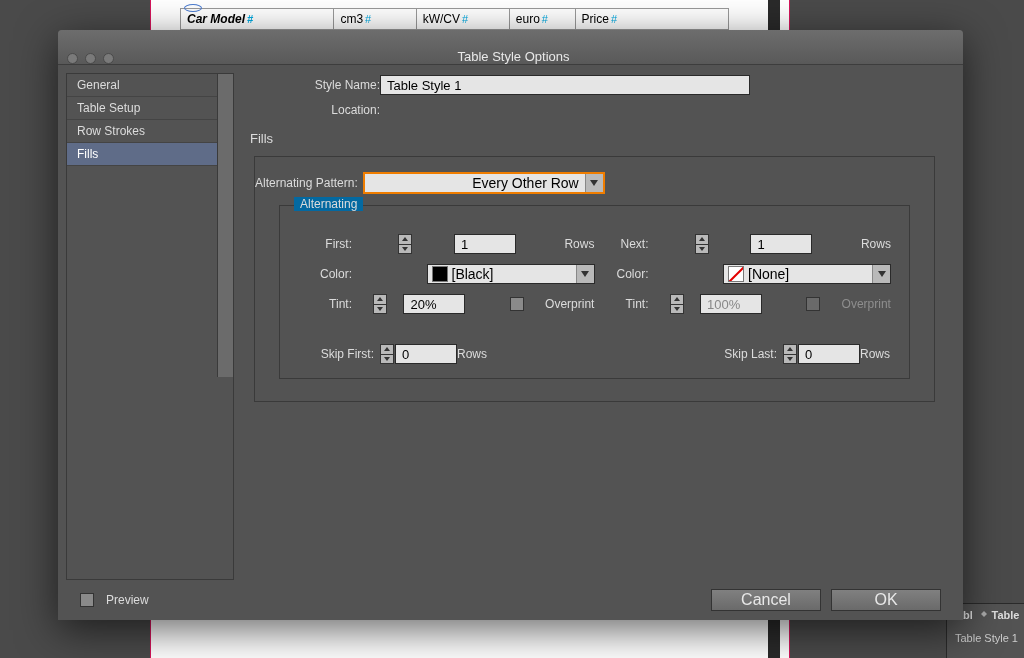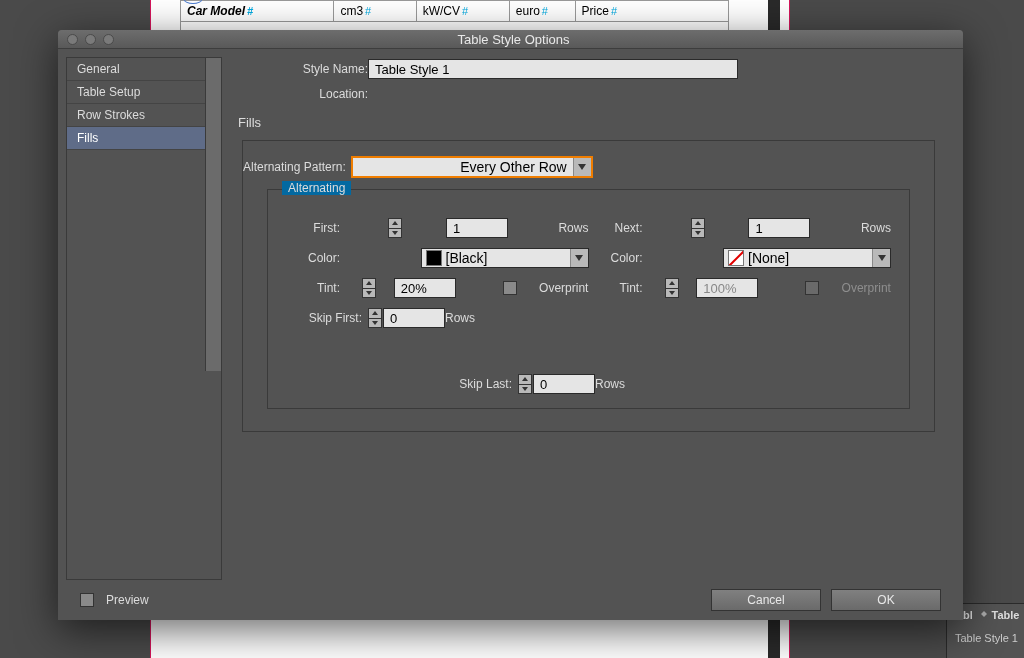--- a/index.html
+++ b/index.html
@@ -34,21 +34,21 @@
       position: absolute;
       top: 0;
       left: 768px;
       width: 12px;
       height: 100%;
       background: #2a2a2a;
     }
 
     .bg-table {
       position: absolute;
-      top: 0;
+      top: 8px;
       left: 180px;
       right: 295px;
     }
 
     .bg-table table {
       width: 100%;
       border-collapse: collapse;
     }
 
     .bg-table th {
@@ -115,25 +115,25 @@
       width: 905px;
       height: 590px;
       background: #535353;
       box-shadow: 0 10px 40px rgba(0,0,0,0.6);
       border-radius: 4px 4px 0 0;
       display: flex;
       flex-direction: column;
     }
 
     .titlebar {
-      height: 19px;
+      height: 35px;
       background: linear-gradient(#6d6d6d, #595959);
       border-bottom: 1px solid #3d3d3d;
       display: flex;
-      align-items: center;
+      align-items: flex-end;
       border-radius: 4px 4px 0 0;
     }
 
     .traffic-lights {
       display: flex;
       gap: 7px;
       margin-left: 9px;
     }
 
     .traffic-light {
@@ -158,21 +158,21 @@
       flex-direction: column;
     }
 
     .dialog-main {
       flex: 1;
       display: flex;
     }
 
     
     .sidebar {
-      width: 156px;
+      width: 168px;
       background: #535353;
       margin: 8px 0 0 8px;
       border: 1px solid #3a3a3a;
       position: relative;
     }
 
     .sidebar-item {
       padding: 4px 10px;
       color: #dcdcdc;
       border-bottom: 1px solid #444;
@@ -416,23 +416,23 @@
       cursor: default;
     }
 
     .check-label {
       color: #dcdcdc;
     }
     .check-label.disabled { color: #8e8e8e; }
 
     .skip-row {
       display: flex;
-      gap: 46px;
+      margin-top: 20px;
+      gap: 64px;
       padding-left: 0;
-      flex-direction: column;
     }
 
     .skip-block {
       display: flex;
       align-items: center;
     }
 
     .skip-block .fl2 {
       width: 82px;
       text-align: right;
@@ -462,21 +462,21 @@
     .btn {
       width: 110px;
       height: 22px;
       background: linear-gradient(#808080, #6a6a6a);
       border: 1px solid #333;
       color: #e8e8e8;
       display: flex;
       align-items: center;
       justify-content: center;
       cursor: pointer;
-      font-size: 12px;
+      font-size: 16px;
     }
 
     
     .dd-pattern { width: 240px; }
   </style>
 </head>
 <body>
 
 <div class="bg-document"></div>
 <div class="bg-ruler"></div>

